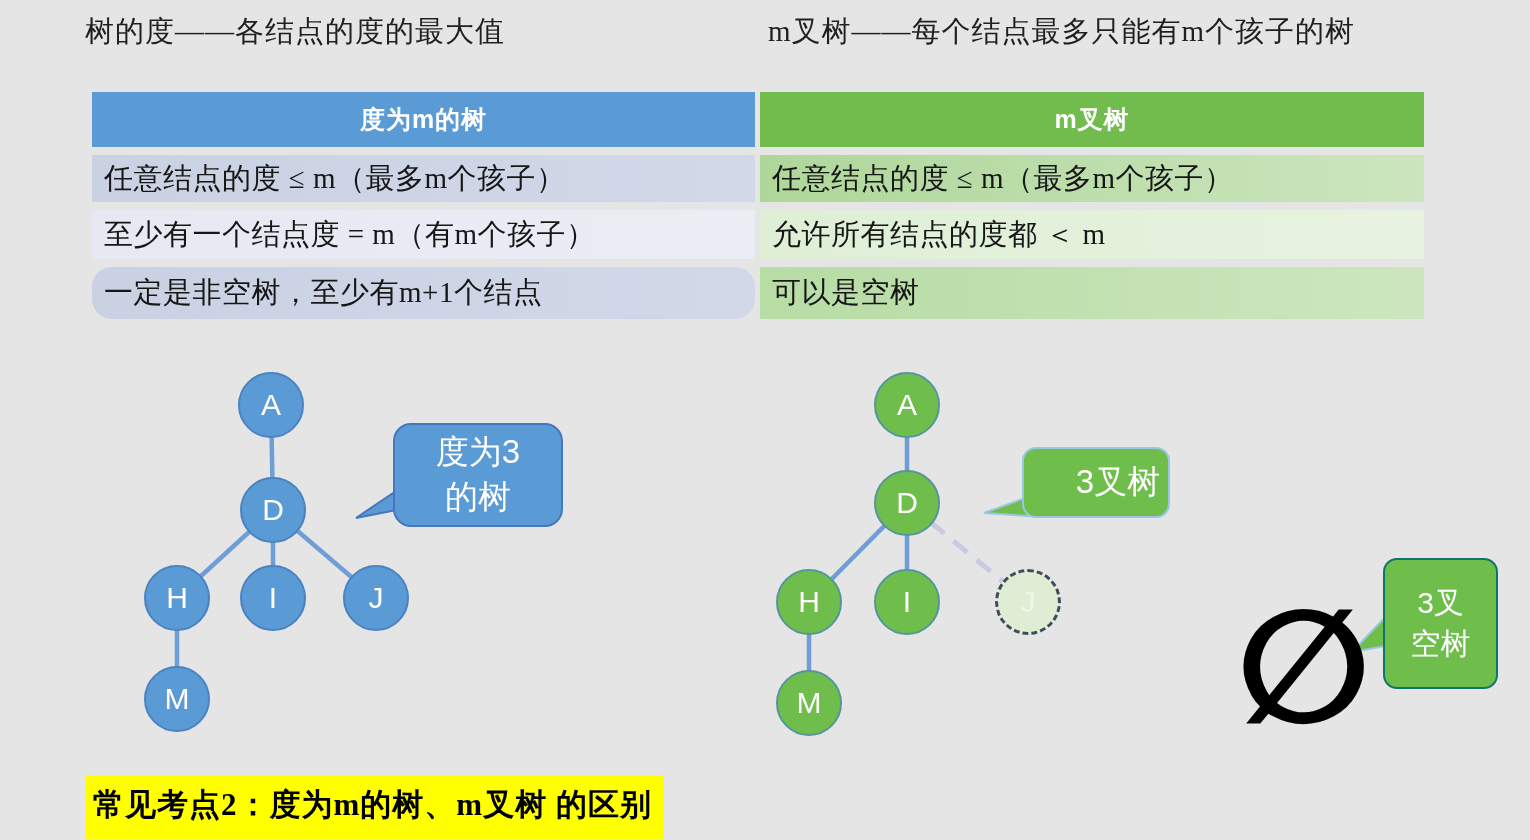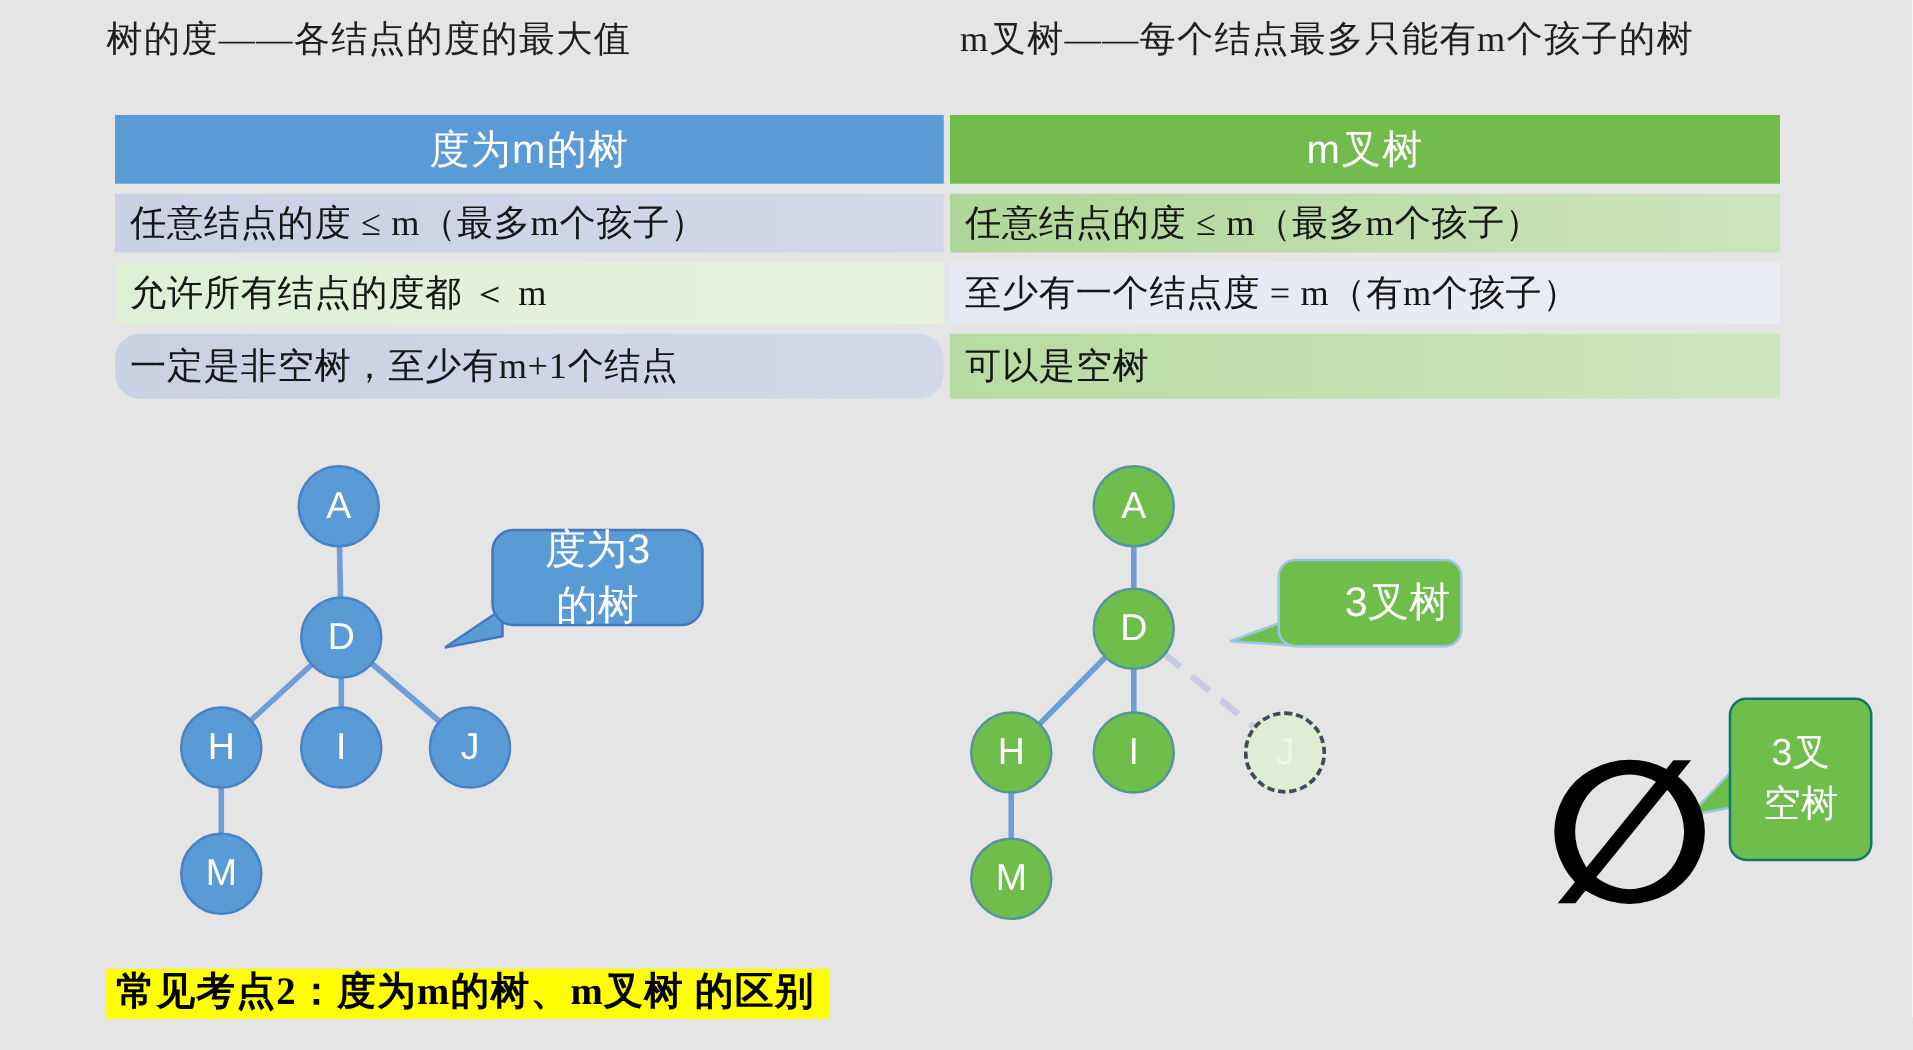--- a/index.html
+++ b/index.html
@@ -39,22 +39,22 @@
     column-gap: 5px;
     row-gap: 8px;
   }
   .cell {
     display: flex;
     align-items: center;
   }
   .cell.head {
     justify-content: center;
     color: #ffffff;
-    font-size: 32px;
-    font-weight: normal;
+    font-size: 25px;
+    font-weight: bold;
     letter-spacing: 1px;
   }
   .cell.body {
     padding-left: 12px;
     font-size: 29px;
     letter-spacing: 0.5px;
     color: #161616;
     font-family: "Liberation Serif", "DejaVu Serif", serif;
     white-space: nowrap;
   }
@@ -102,21 +102,21 @@
     align-items: center;
     justify-content: center;
     color: #ffffff;
     text-align: center;
     z-index: 3;
     line-height: 1.35;
     white-space: nowrap;
   }
   #callout-degree {
     left: 393px; top: 423px;
-    width: 170px; height: 78px;
+    width: 170px; height: 104px;
     background: #5b9bd5;
     border: 2px solid #4577be;
     border-radius: 18px;
     font-size: 33px;
   }
   #callout-3ary {
     left: 1022px; top: 447px;
     width: 148px; height: 71px;
     background: #6fbe4c;
     border: 2px solid #9ac6e6;
@@ -143,21 +143,21 @@
     color: #000000;
     font-family: "DejaVu Sans", sans-serif;
     z-index: 2;
   }
 
   
   #footer-highlight {
     position: absolute;
     left: 85px;
     top: 775px;
-    height: 40px;
+    height: 64px;
     display: flex;
     align-items: center;
     padding: 0 12px 4px 8px;
     background: #ffff00;
     color: #000000;
     font-size: 31px;
     font-weight: bold;
     letter-spacing: 1px;
     font-family: "Liberation Serif", "DejaVu Serif", serif;
     white-space: nowrap;
@@ -171,22 +171,22 @@
   <div class="top-title" id="title-left">树的度——各结点的度的最大值</div>
   <div class="top-title" id="title-right">m叉树——每个结点最多只能有m个孩子的树</div>
 
   <div class="cmp-table">
     <div class="cell head h-blue">度为m的树</div>
     <div class="cell head h-green">m叉树</div>
 
     <div class="cell body b-r1">任意结点的度 ≤ m（最多m个孩子）</div>
     <div class="cell body g-r1">任意结点的度 ≤ m（最多m个孩子）</div>
 
+    <div class="cell body b-r2">至少有一个结点度 = m（有m个孩子）</div>
     <div class="cell body g-r2">允许所有结点的度都 ＜ m</div>
-    <div class="cell body b-r2">至少有一个结点度 = m（有m个孩子）</div>
 
     <div class="cell body b-r3">一定是非空树，至少有m+1个结点</div>
     <div class="cell body g-r3">可以是空树</div>
   </div>
 
   <svg class="edges" viewBox="0 0 1530 840">
 
     <g stroke="#6f9ed7" stroke-width="4.5">
       <line x1="271" y1="405" x2="273" y2="510"></line>
       <line x1="273" y1="510" x2="177" y2="598"></line>

